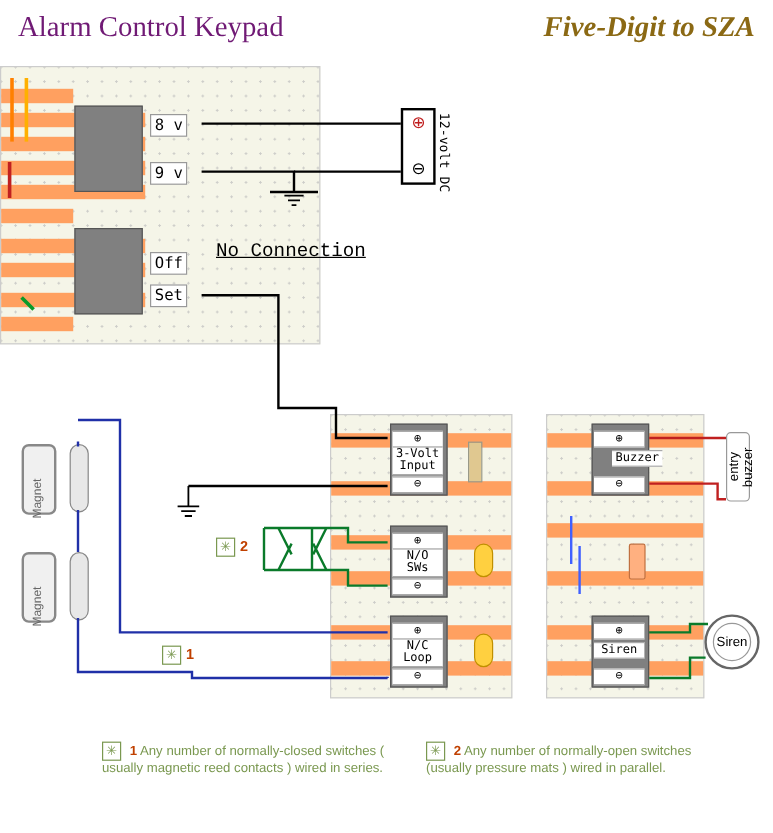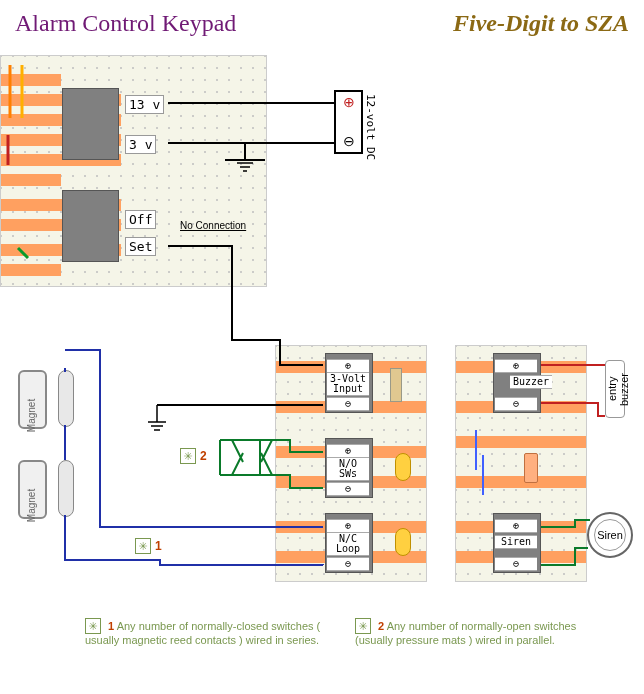--- a/index.html
+++ b/index.html
@@ -70,25 +70,24 @@
     position: absolute;
     font-family: monospace;
     font-size: 13px;
     background: #fff;
     padding: 1px 3px;
     border: 1px solid #999;
     white-space: nowrap;
   }
   .no-conn {
     position: absolute;
-    font-family: Liberation Sans, sans-serif;
-    font-size: 10px;
+    font-family: Liberation Mono, monospace;
+    font-size: 16px;
     text-decoration: underline;
     color: #000;
-    margin-top: 20px;
   }
   .dc-box {
     position: absolute;
     left: 334px;
     top: 90px;
     width: 25px;
     height: 60px;
     border: 2px solid #000;
     background: #fff;
   }
@@ -226,22 +225,22 @@
   <div class="copper-strip" style="left:0;top:98px;width:120px"></div>
   <div class="copper-strip" style="left:0;top:118px;width:60px"></div>
   <div class="copper-strip" style="left:0;top:143px;width:120px"></div>
   <div class="copper-strip" style="left:0;top:163px;width:120px"></div>
   <div class="copper-strip" style="left:0;top:188px;width:120px"></div>
   <div class="copper-strip" style="left:0;top:208px;width:60px"></div>
 </div>
 
 <div class="terminal-block" style="left:62px;top:88px;width:55px;height:70px"></div>
 <div class="terminal-block" style="left:62px;top:190px;width:55px;height:70px"></div>
-<div class="terminal-label" style="left:125px;top:95px">13 v</div>
-<div class="terminal-label" style="left:125px;top:135px">3 v</div>
+<div class="terminal-label" style="left:125px;top:95px">8 v</div>
+<div class="terminal-label" style="left:125px;top:135px">9 v</div>
 <div class="terminal-label" style="left:125px;top:210px">Off</div>
 <div class="terminal-label" style="left:125px;top:237px">Set</div>
 <div class="no-conn" style="left:180px;top:200px">No Connection</div>
 
 <div class="dc-box">
   <div style="position:absolute;top:2px;left:7px;font-size:14px;color:#c02020">⊕</div>
   <div style="position:absolute;bottom:2px;left:7px;font-size:14px">⊖</div>
 </div>
 <div style="position:absolute;left:364px;top:94px;font-family:monospace;font-size:11px;writing-mode:vertical-rl;">
   <span>12-volt DC</span>

